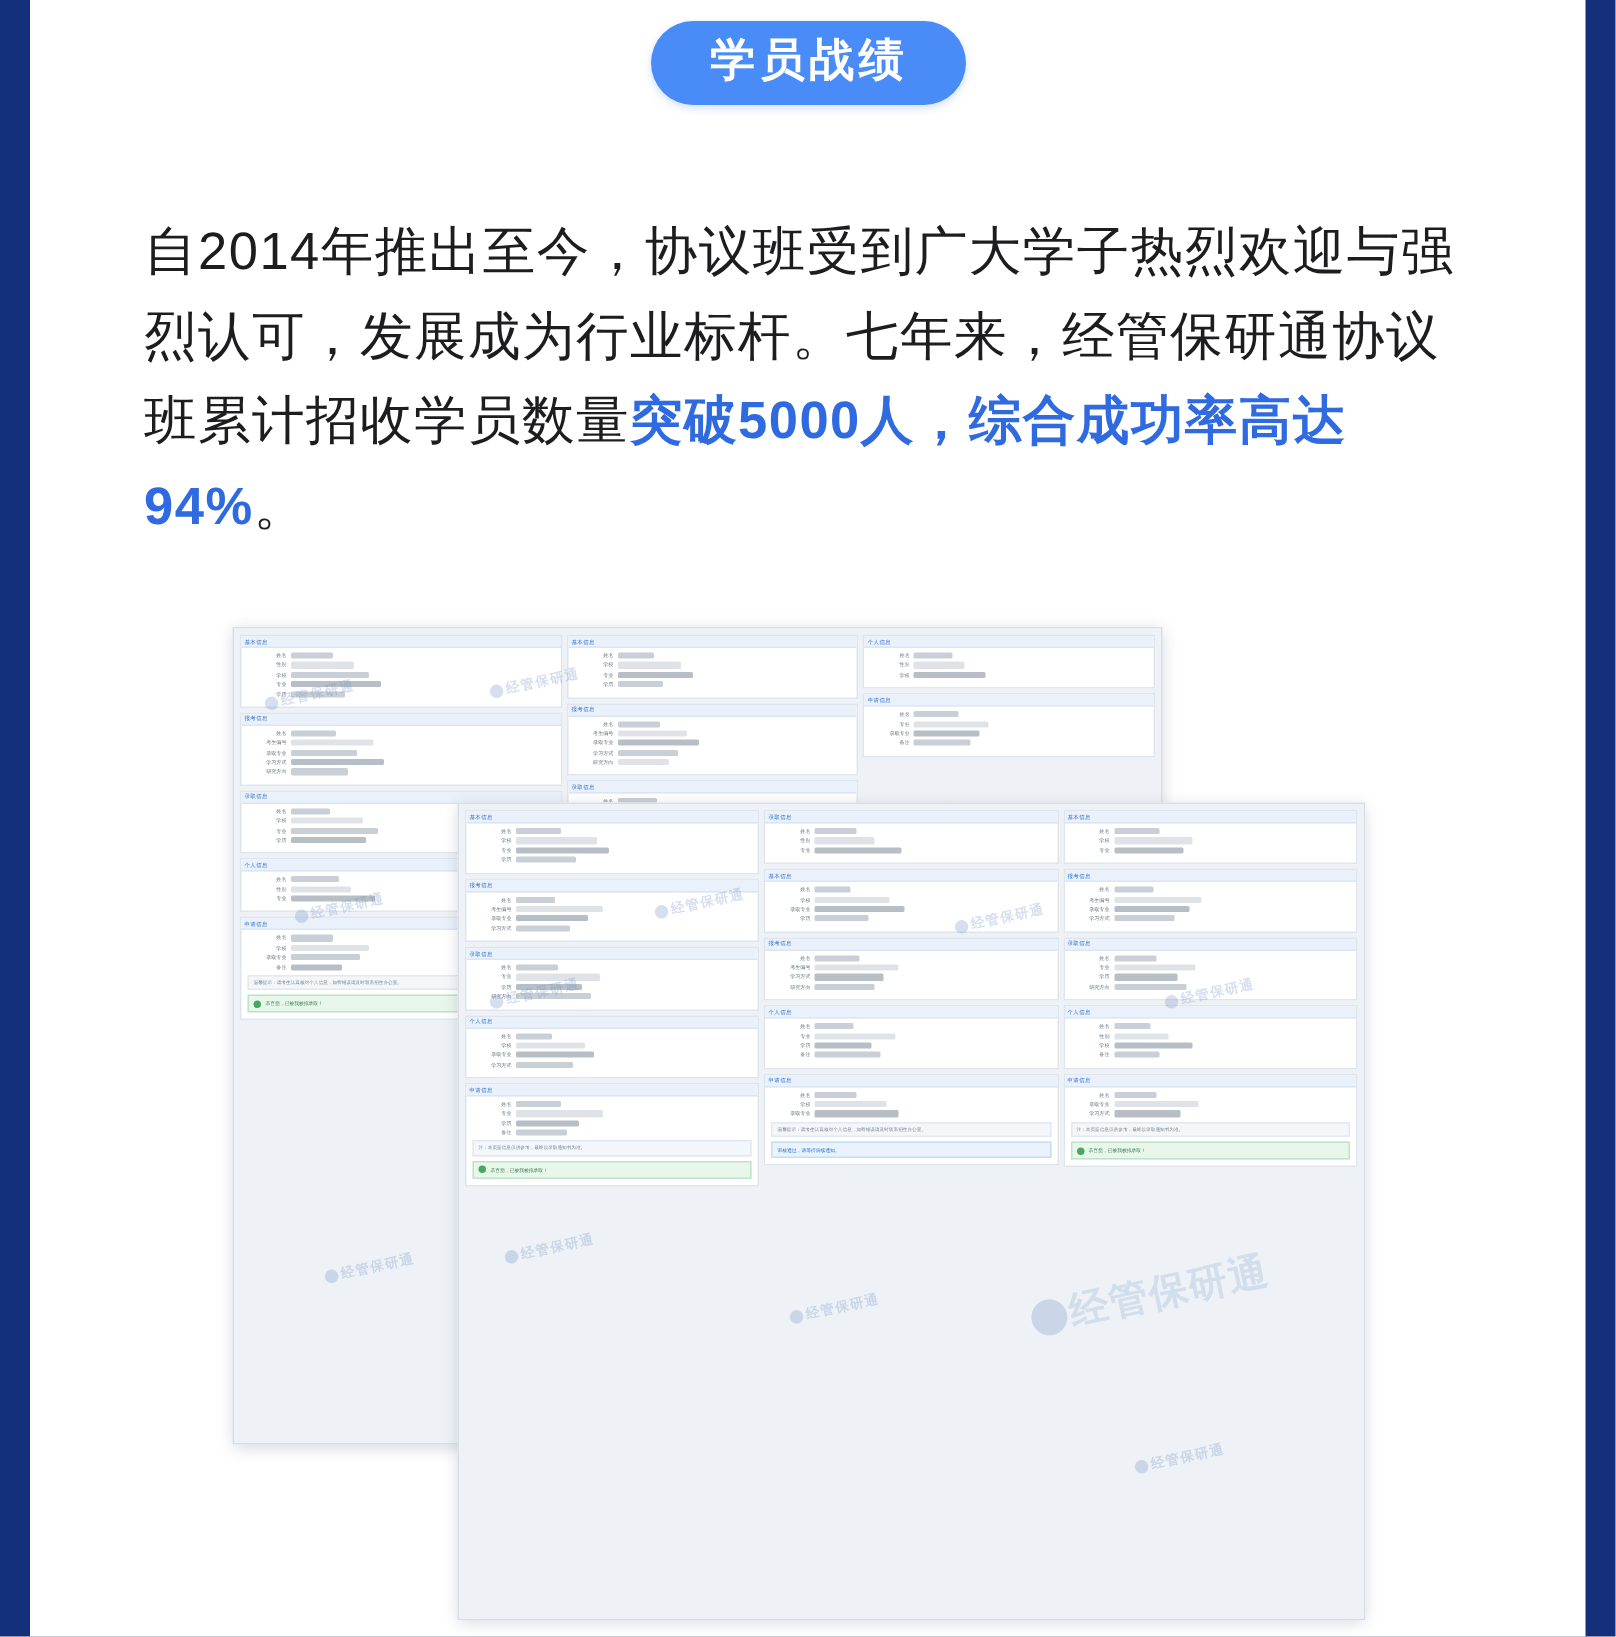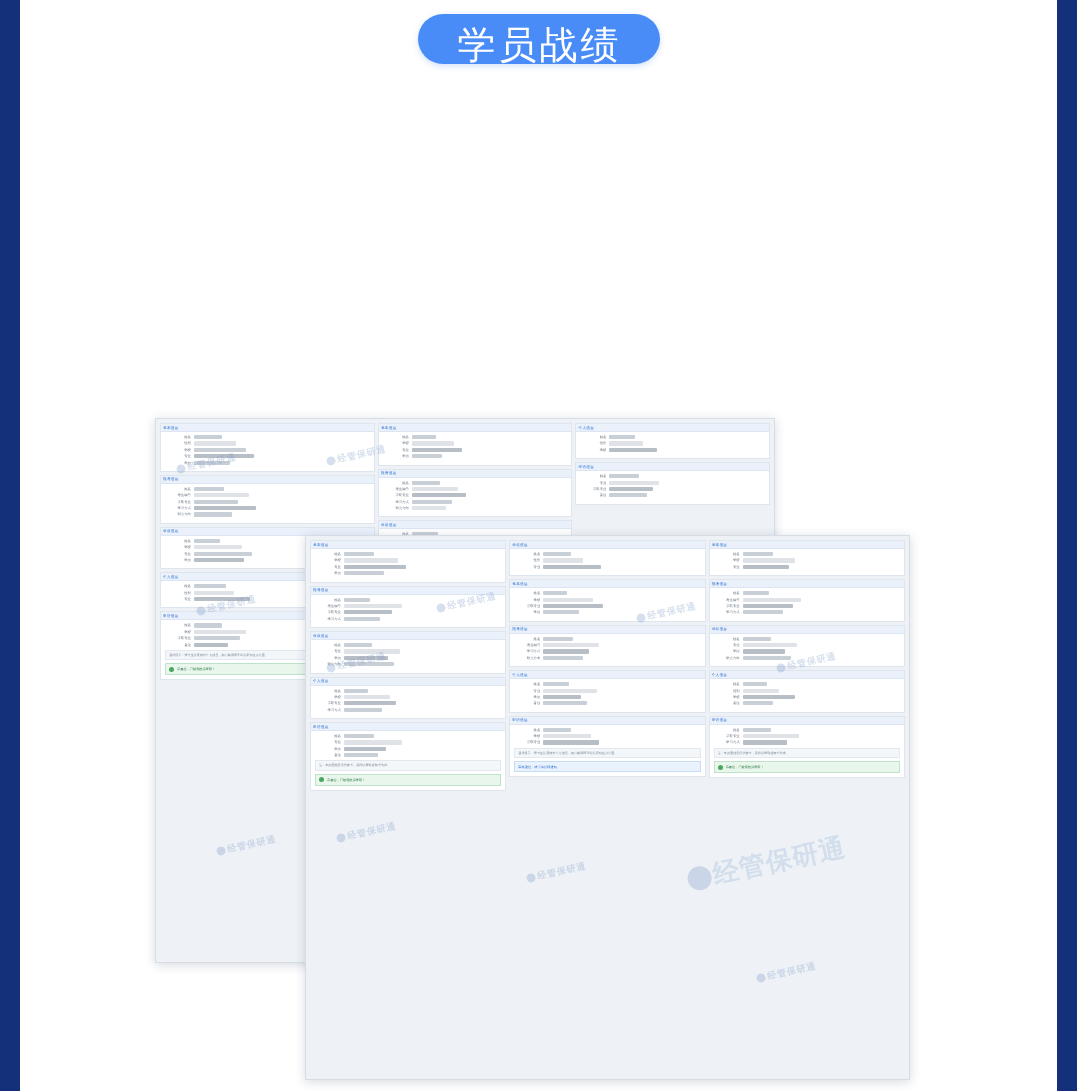--- a/index.html
+++ b/index.html
@@ -24,25 +24,25 @@
   .title-wrap {
     position: absolute;
     left: 0; top: 14px;
     width: 1037px;
     display: flex;
     justify-content: center;
   }
   .title-pill {
     background: #4a8cf7;
     color: #ffffff;
-    font-size: 38px;
-    font-weight: normal;
+    font-size: 30px;
+    font-weight: bold;
     letter-spacing: 3px;
     border-radius: 32px;
-    padding: 12px 38px 0 40px;
+    padding: 12px 38px 14px 40px;
     line-height: 1;
     box-shadow: 0 2px 6px rgba(70,130,240,0.25);
   }
   
   .para {
     position: absolute;
     left: 76px;
     top: 140px;
     width: 890px;
     font-size: 35px;
@@ -196,20 +196,23 @@
 </style>
 </head>
 <body>
 
 <div class="page-frame">
 
   <div class="title-wrap">
     <div class="title-pill">学员战绩</div>
   </div>
 
+  <div class="para">
+    <span>自2014年推出至今，协议班受到广大学子热烈欢迎与强烈认可，发展成为行业标杆。七年来，经管保研通协议班累计招收学员数量</span><span class="hl">突破5000人，综合成功率高达94%</span><span>。</span>
+  </div>
 
   <div class="collage">
 
     <div class="sheet back">
       <div class="sheet-inner">
 
         <div class="col">
           <div class="card">
             <div class="card-head">基本信息</div>
             <div class="row">

